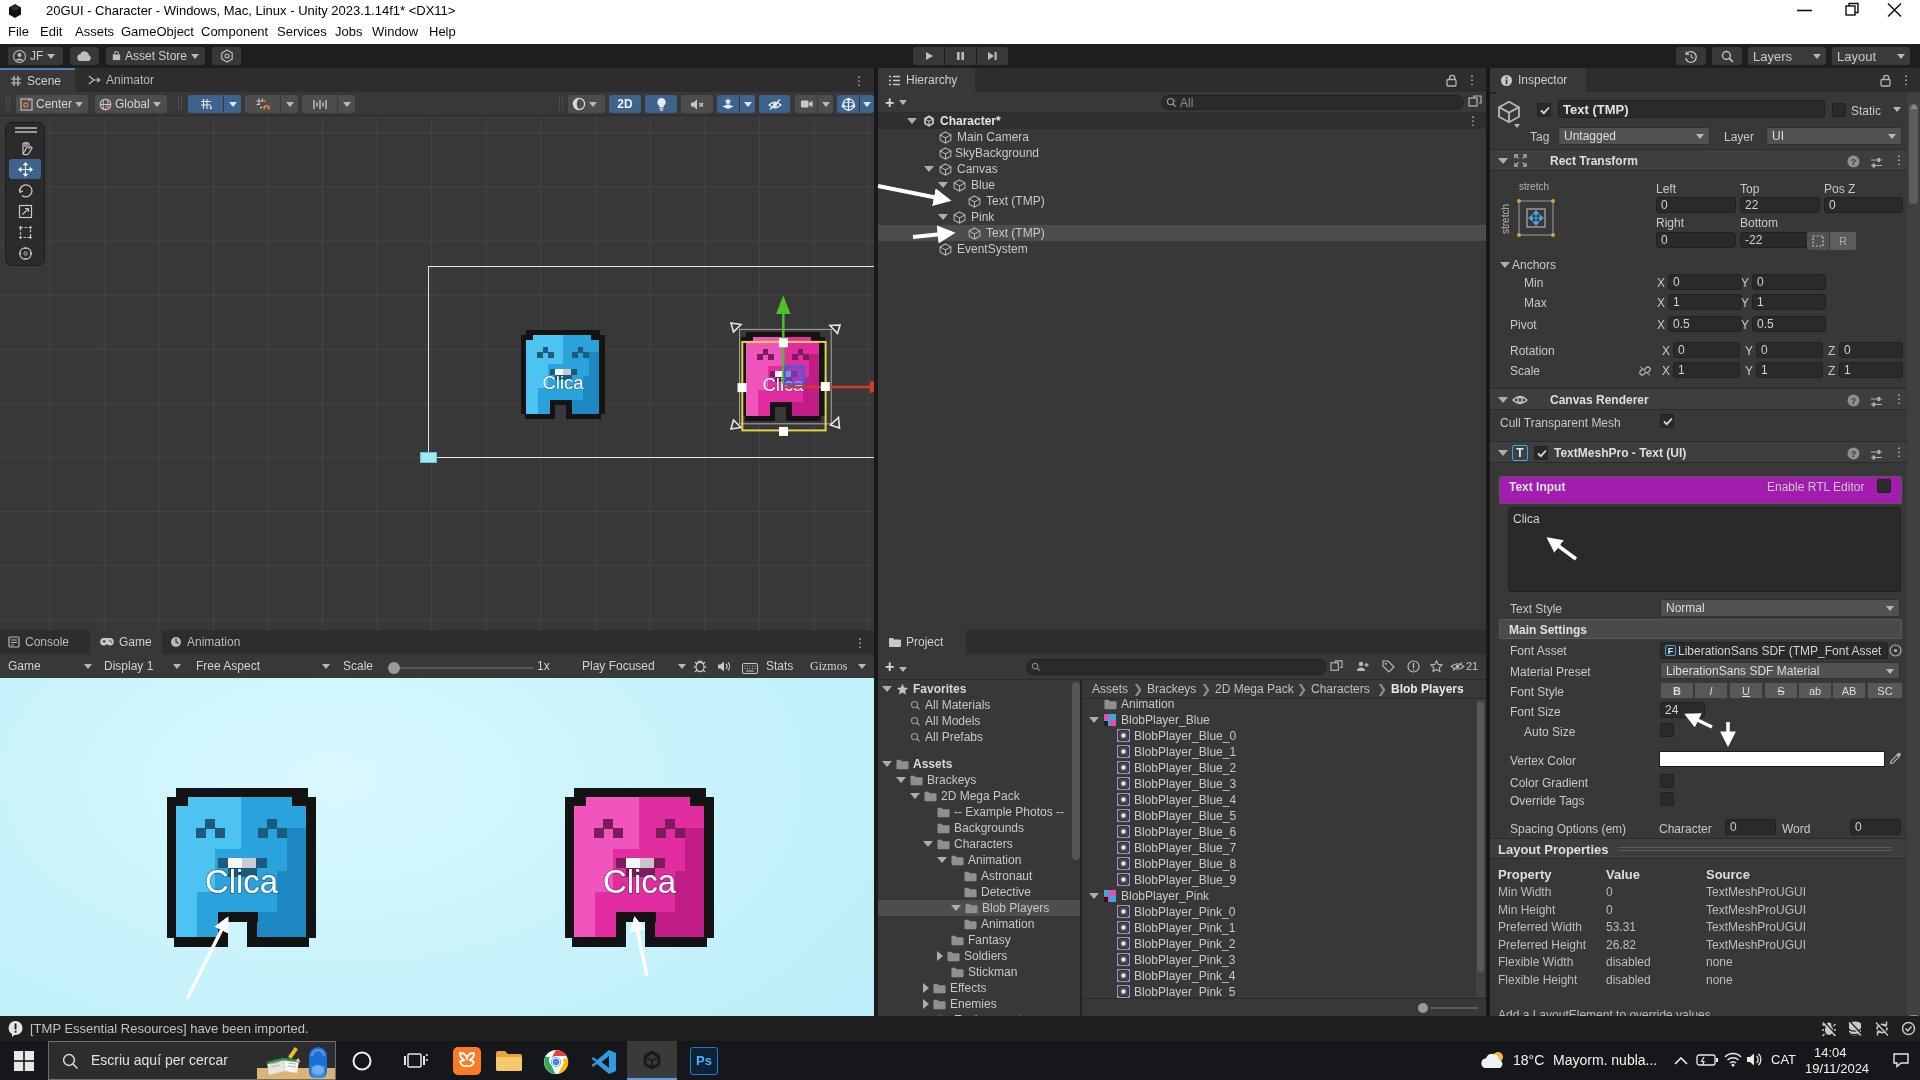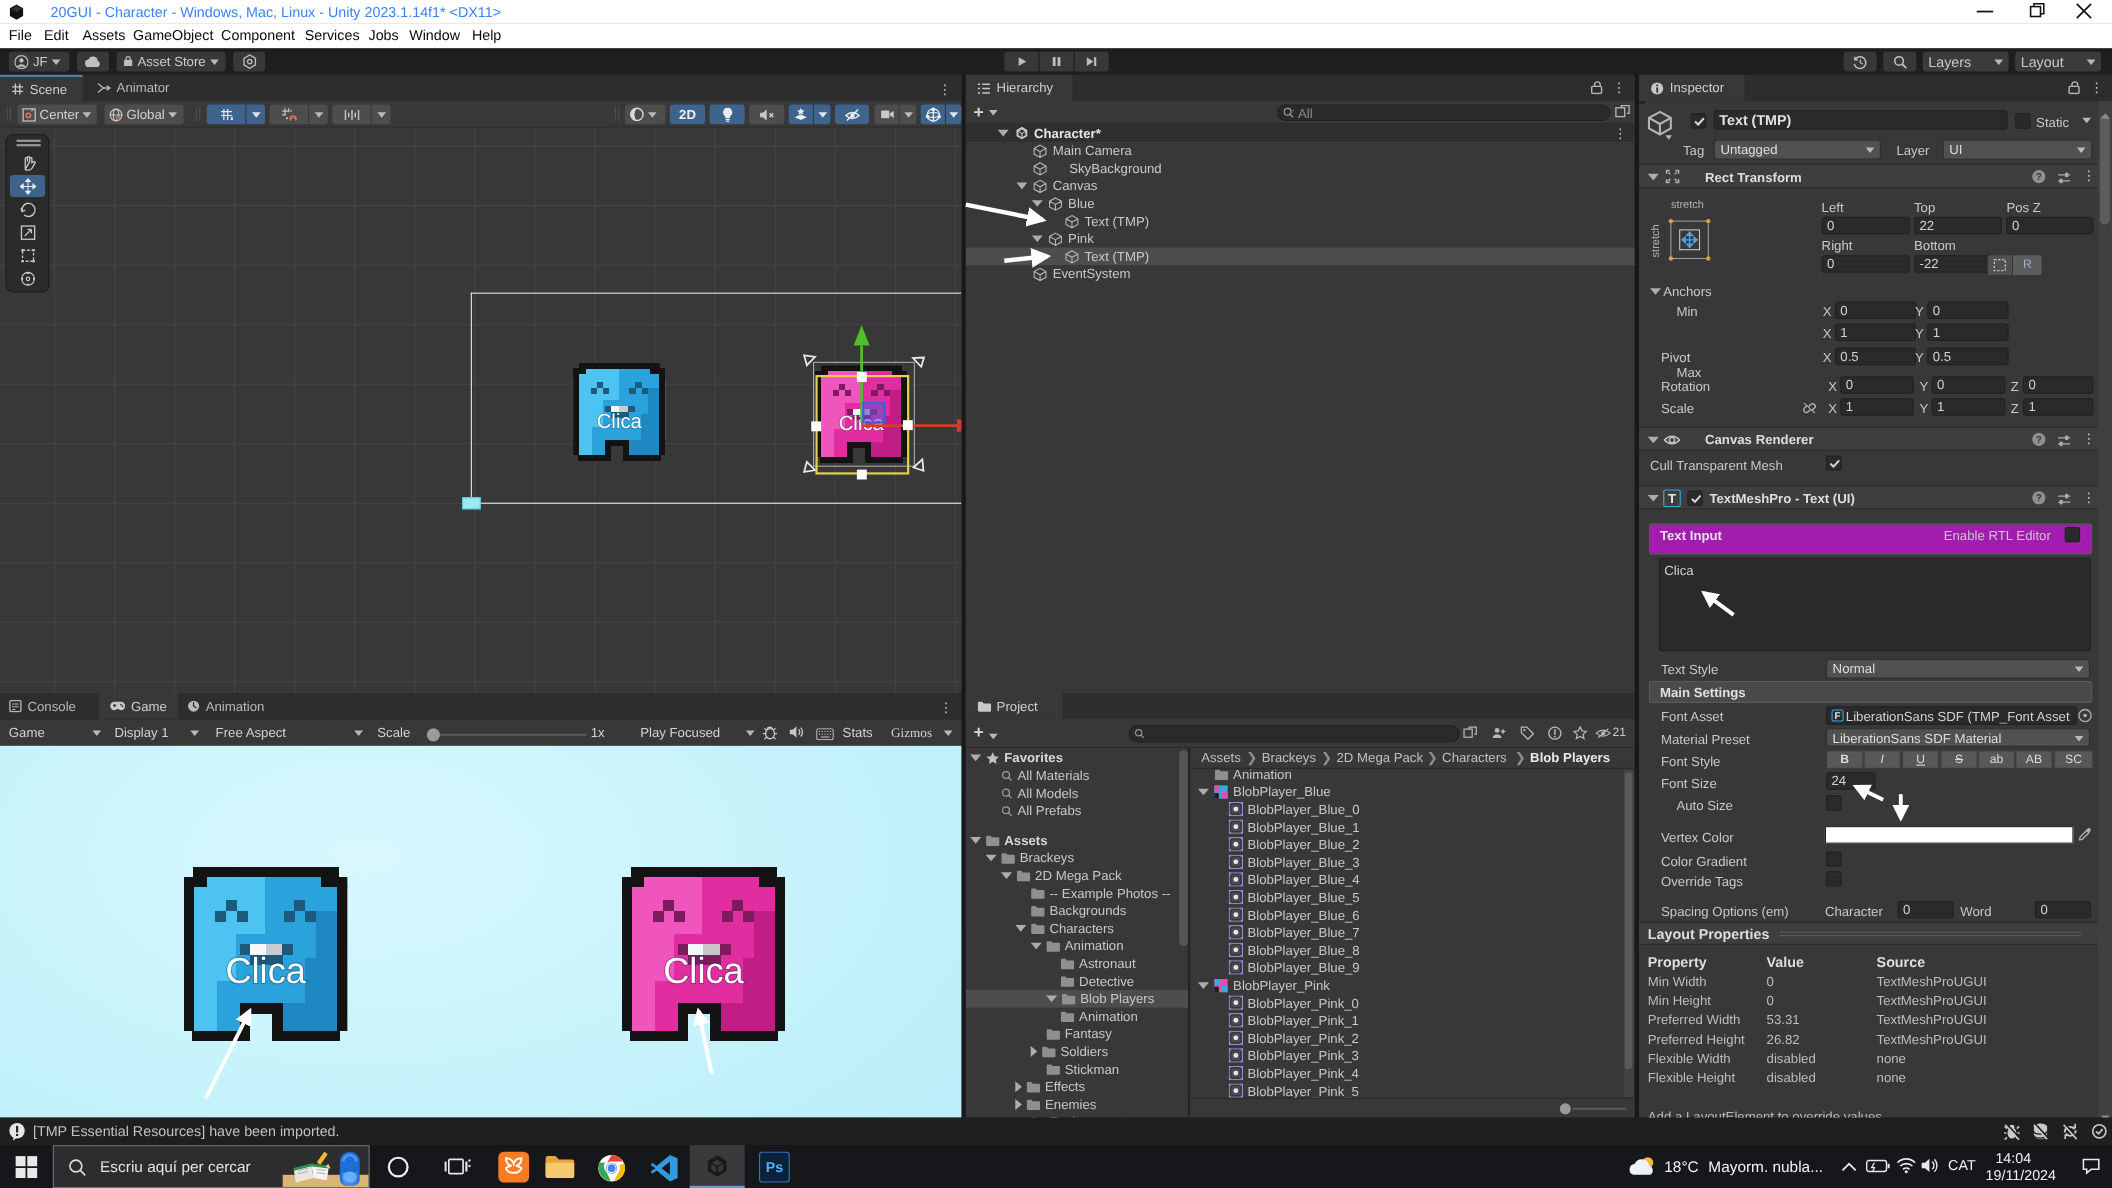--- a/index.html
+++ b/index.html
@@ -83,21 +83,21 @@
   .blob-blue { --m:#2aa2db; --l:#4cc3f0; --d:#1e88c2; --e:#1c5a7e; --g:#c7ccd1; }
   .blob-pink { --m:#e12d9f; --l:#f055be; --d:#c01d87; --e:#7e1b5d; --g:#ccc3cb; }
   .hcube { display:inline-block; width:13px; height:13px; }
 </style>
 
 <div class="abs" style="left:0;top:0;width:1920px;height:21px;background:#ffffff;">
   <svg class="abs" style="left:7px;top:3px" width="16" height="16" viewBox="0 0 16 16">
     <path d="M8 1 L14 4.5 L14 11.5 L8 15 L2 11.5 L2 4.5 Z" fill="#111"></path>
     <path d="M8 2.2 L12.8 5 L8 7.8 L3.2 5 Z" fill="#333"></path>
   </svg>
-  <div class="abs" style="left:46px;top:3px;font-size:13px;color:#3b82f6;text-align:center;">20GUI - Character - Windows, Mac, Linux - Unity 2023.1.14f1* &lt;DX11&gt;</div>
+  <div class="abs" style="left:46px;top:3px;font-size:13px;color:#000000;text-align:center;">20GUI - Character - Windows, Mac, Linux - Unity 2023.1.14f1* &lt;DX11&gt;</div>
   <svg class="abs" style="left:1790px;top:0" width="130" height="21" viewBox="0 0 130 21">
     <line x1="7" y1="10.5" x2="22" y2="10.5" stroke="#111" stroke-width="1.6"></line>
     <rect x="56" y="6" width="9" height="9" fill="none" stroke="#111" stroke-width="1.4"></rect>
     <path d="M59 6 V3.5 H68 V12.5 H65" fill="none" stroke="#111" stroke-width="1.4"></path>
     <path d="M98 3.5 L111 16.5 M111 3.5 L98 16.5" stroke="#111" stroke-width="1.5"></path>
   </svg>
 </div>
 
 <div class="abs" style="left:0;top:21px;width:1920px;height:23px;background:#ffffff;color:#0a0a0a;font-size:13px;">
   <span class="abs" style="left:8px;top:3px">File</span>
@@ -496,21 +496,21 @@
     <div class="hrow" style="top:16px;">
         <svg class="hcube" style="margin-left:61px" width="13" height="13">
           <use href="#cube"></use>
         </svg>
         <span style="margin-left:5px">Main Camera</span>
       </div>
     <div class="hrow" style="top:32px;">
         <svg class="hcube" style="margin-left:61px" width="13" height="13">
           <use href="#cube"></use>
         </svg>
-        <span style="margin-left:20px">SkyBackground</span>
+        <span style="margin-left:3px">SkyBackground</span>
       </div>
     <div class="hrow" style="top:64px;">
         <span style="margin-left:60px" class="tri-d"></span>
         <svg class="hcube" style="margin-left:5px" width="13" height="13">
           <use href="#cube"></use>
         </svg>
         <span style="margin-left:5px">Blue</span>
       </div>
     <div class="hrow" style="top:48px;">
         <span style="margin-left:46px" class="tri-d"></span>
@@ -1053,21 +1053,21 @@
           <rect x="1" y="1" width="10" height="10" fill="none" stroke="#c8c8c8" stroke-width="1.2" stroke-dasharray="2 1.6"></rect>
         </svg></div>
 <div class="abs" style="left:340px;top:140px;width:26px;height:18px;background:#5d5d5d;border-radius:0 2px 2px 0;color:#9ab0c4;font-size:11px;text-align:center;line-height:18px;">R</div>
 <span class="tri-d" style="position:absolute;left:10px;top:170px;"></span>
 <div class="abs" style="left:22px;top:166px;font-size:12px;color:#c8c8c8;white-space:nowrap;">Anchors</div>
 <div class="abs" style="left:34px;top:184px;font-size:12px;color:#c8c8c8;white-space:nowrap;">Min</div>
 <div class="abs" style="left:167px;top:184px;font-size:12px;color:#c8c8c8;white-space:nowrap;">X</div>
 <div class="field" style="left:178px;top:182px;width:74px;height:16px;">0</div>
 <div class="abs" style="left:251px;top:184px;font-size:12px;color:#c8c8c8;white-space:nowrap;">Y</div>
 <div class="field" style="left:262px;top:182px;width:74px;height:16px;">0</div>
-<div class="abs" style="left:34px;top:204px;font-size:12px;color:#c8c8c8;white-space:nowrap;margin-top:36px;">Max</div>
+<div class="abs" style="left:34px;top:204px;font-size:12px;color:#c8c8c8;white-space:nowrap;">Max</div>
 <div class="abs" style="left:167px;top:204px;font-size:12px;color:#c8c8c8;white-space:nowrap;">X</div>
 <div class="field" style="left:178px;top:202px;width:74px;height:16px;">1</div>
 <div class="abs" style="left:251px;top:204px;font-size:12px;color:#c8c8c8;white-space:nowrap;">Y</div>
 <div class="field" style="left:262px;top:202px;width:74px;height:16px;">1</div>
 <div class="abs" style="left:20px;top:226px;font-size:12px;color:#c8c8c8;white-space:nowrap;">Pivot</div>
 <div class="abs" style="left:167px;top:226px;font-size:12px;color:#c8c8c8;white-space:nowrap;">X</div>
 <div class="field" style="left:178px;top:224px;width:74px;height:16px;">0.5</div>
 <div class="abs" style="left:251px;top:226px;font-size:12px;color:#c8c8c8;white-space:nowrap;">Y</div>
 <div class="field" style="left:262px;top:224px;width:74px;height:16px;">0.5</div>
 <div class="abs" style="left:20px;top:252px;font-size:12px;color:#c8c8c8;white-space:nowrap;">Rotation</div>

